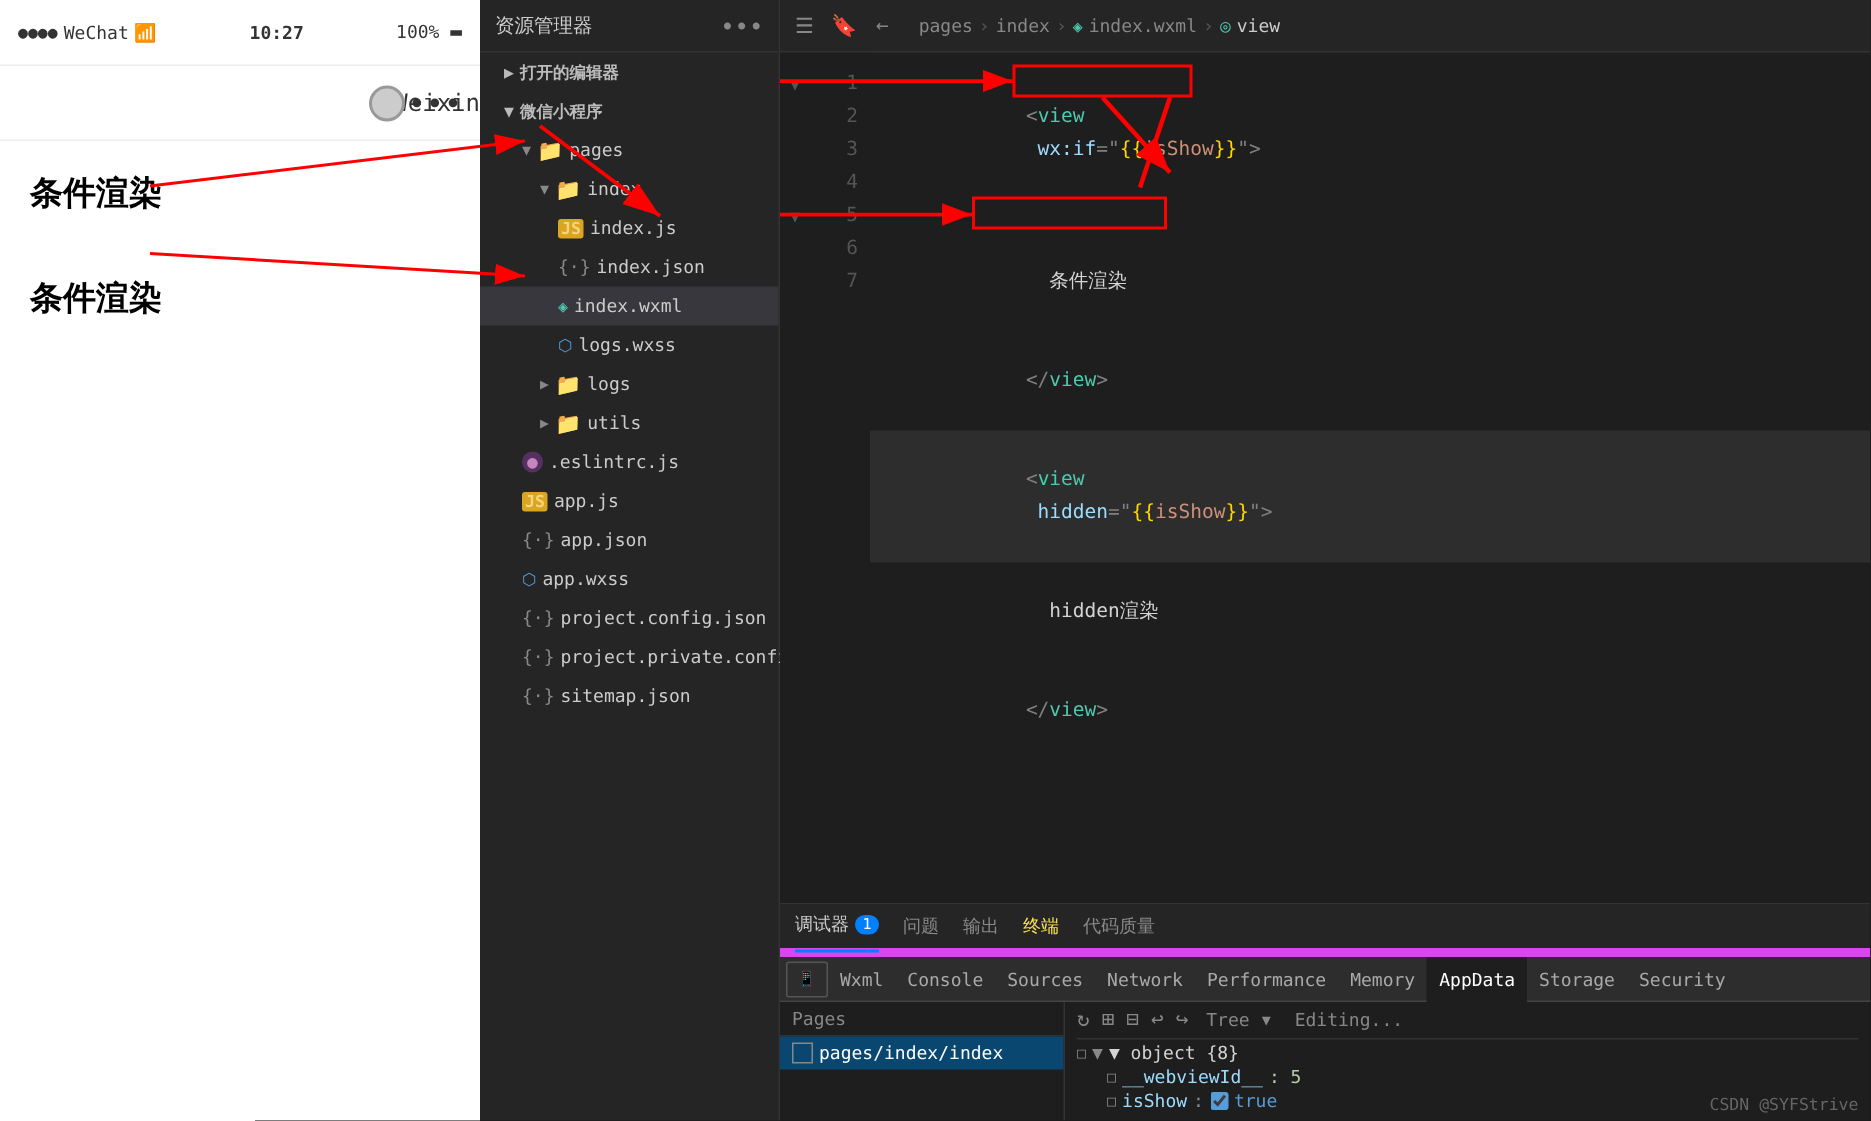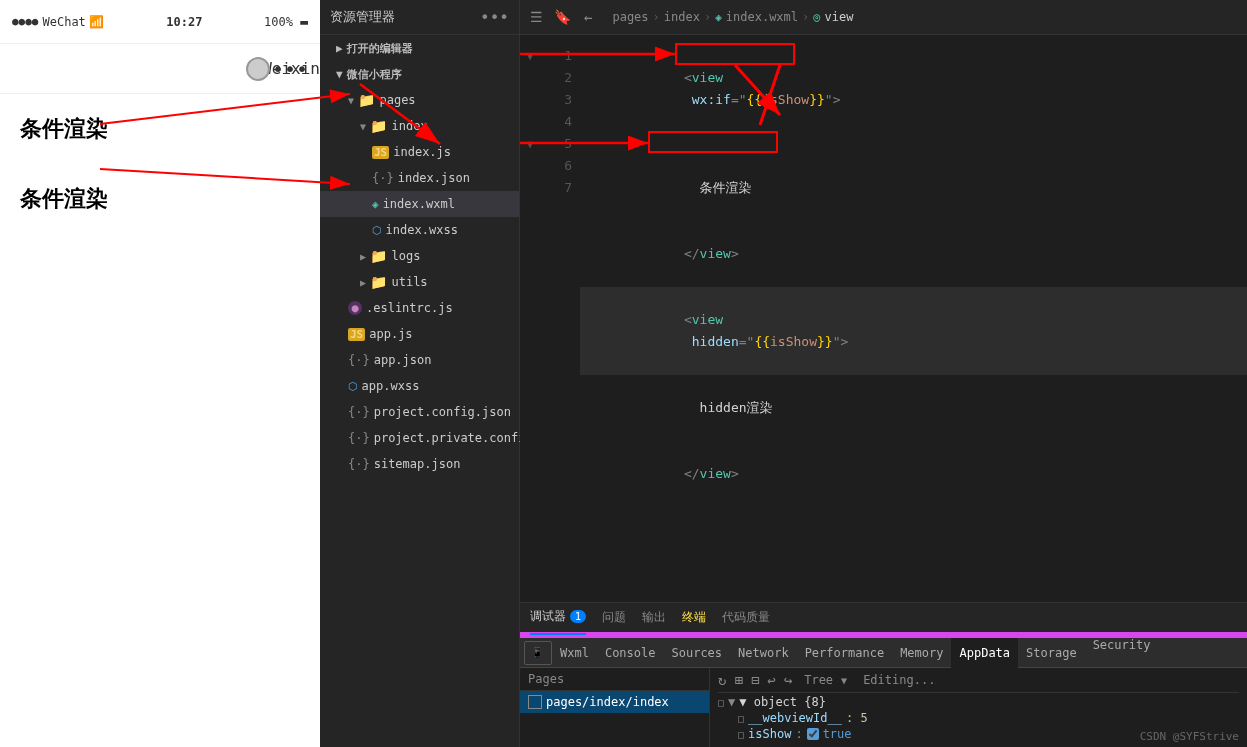--- a/index.html
+++ b/index.html
@@ -308,21 +308,21 @@
         <span>index.json</span>
       </div>
 
       <div class="explorer-item indent-4 active">
         <span class="wxml-icon">◈</span>
         <span>index.wxml</span>
       </div>
 
       <div class="explorer-item indent-4">
         <span class="wxss-icon">⬡</span>
-        <span>index.wxss</span>
+        <span>logs.wxss</span>
       </div>
 
       <div class="explorer-item indent-3">
         <span class="chevron">▶</span>
         <span class="folder-icon">📁</span>
         <span>logs</span>
       </div>
 
       <div class="explorer-item indent-3">
         <span class="chevron">▶</span>
@@ -488,21 +488,21 @@
             </div>
           <div style="color:#aaa; font-size:12px; cursor:pointer; padding:0 8px; height:30px; display:flex; align-items:center;">
               <span>Memory</span>
             </div>
           <div style="color:#fff; font-size:12px; cursor:pointer; padding:0 8px; height:30px; display:flex; align-items:center; background:#1e1e1e;">
               <span>AppData</span>
             </div>
           <div style="color:#aaa; font-size:12px; cursor:pointer; padding:0 8px; height:30px; display:flex; align-items:center;">
               <span>Storage</span>
             </div>
-          <div style="color:#aaa; font-size:12px; cursor:pointer; padding:0 8px; height:30px; display:flex; ">
+          <div style="color:#aaa; font-size:12px; cursor:pointer; padding:0 8px; height:30px; display:flex; align-items:center;">
               <span>Security</span>
             </div>
         </div>
 
         <div style="display:flex; height:80px; overflow:hidden;">
 
           <div style="width:190px; background:#1e1e1e; border-right:1px solid #333; display:flex; flex-direction:column;">
             <div style="padding:4px 8px; color:#888; font-size:12px; border-bottom:1px solid #333;">Pages</div>
             <div style="padding:4px 8px; color:#fff; font-size:12px; background:#094771; display:flex; align-items:center; gap:4px;">
               <span style="width:14px; height:14px; border:1px solid #888; display:inline-block; flex-shrink:0;"></span>

